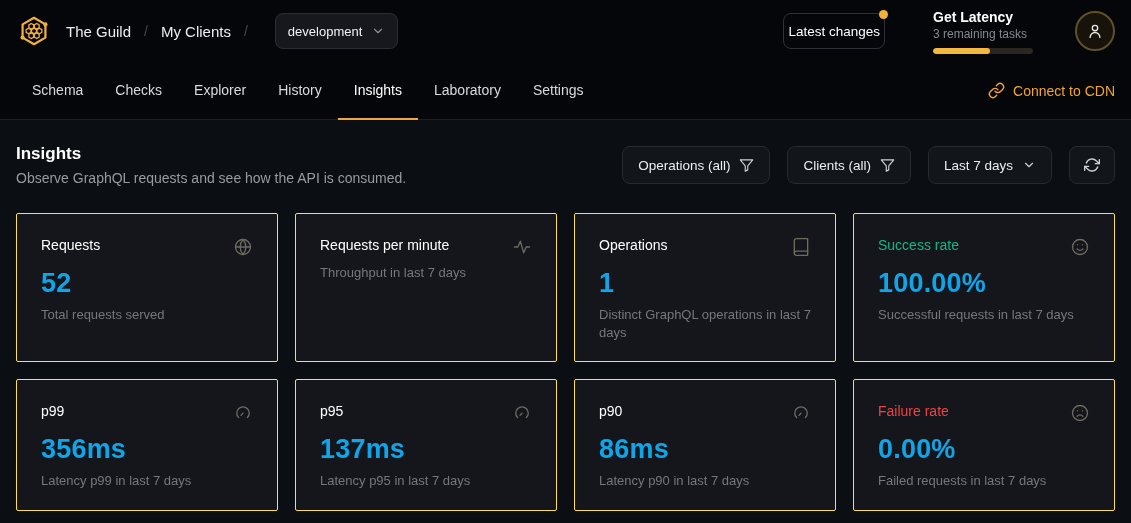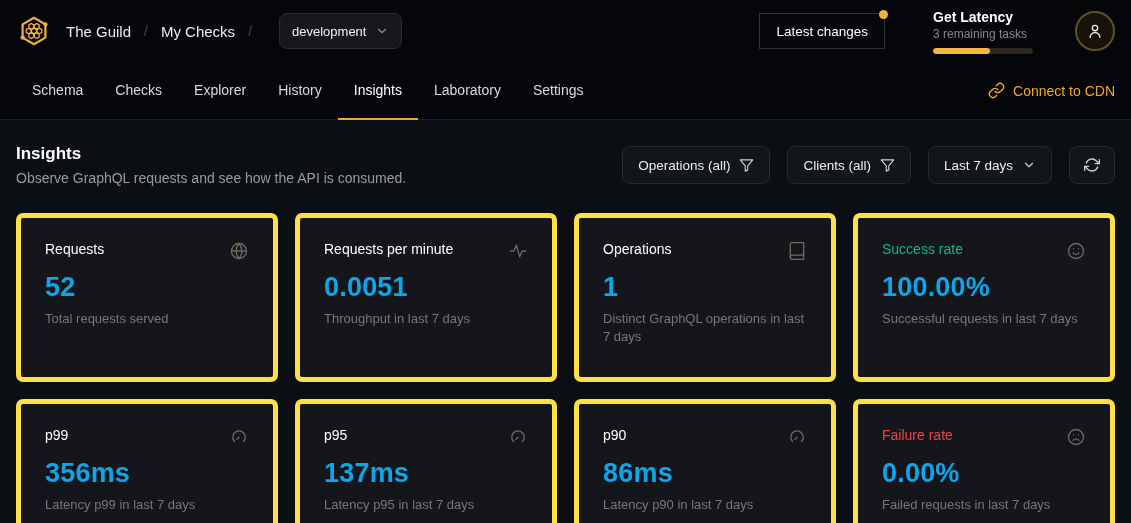--- a/index.html
+++ b/index.html
@@ -24,22 +24,22 @@
   .crumb-sep { color:#44484f; margin:0 13px; font-size:14px; }
   .env-select {
     margin-left:14px; height:36px; display:flex; align-items:center; gap:9px;
     background:#16181d; border:1px solid #2a2d34; border-radius:8px;
     padding:0 12px; font-size:13px; color:#f1f2f3; cursor:pointer;
   }
   .env-select .chev { color:#8b8f96; }
   .spacer { flex:1; }
   .latest-btn {
     position:relative; height:36px; display:flex; align-items:center;
-    border:1px solid #2e3138; border-radius:0; background:transparent;
-    padding:0 16px; font-size:13.5px; color:#fff; cursor:pointer;
+    border:1px solid #2e3138; border-radius:8px; background:transparent;
+    padding:0 4px; font-size:13.5px; color:#fff; cursor:pointer;
     font-family:"Liberation Sans", sans-serif;
   }
   .latest-btn .dot {
     position:absolute; top:-4px; right:-4px; width:9px; height:9px;
     border-radius:50%; background:#f4b13a;
   }
   .get-started { margin-left:48px; width:102px; cursor:pointer; }
   .gs-title { font-size:14px; font-weight:700; color:#fff; }
   .gs-sub { font-size:12px; color:#85888e; margin-top:2px; white-space:nowrap; }
   .gs-bar { margin-top:7px; width:100px; height:6px; border-radius:3px; background:#2b2620; overflow:hidden; }
@@ -82,22 +82,22 @@
   }
   .filter-btn .ficon { color:#cfd2d6; }
   .icon-btn { padding:0 14px; }
 
   
   .cards {
     display:grid; grid-template-columns:repeat(4,1fr);
     gap:17px; margin-top:27px;
   }
   .card {
-    background:#14161b; border:5px solid #fde047; border-radius:7px;
-    padding:23px 24px 32px; min-height:124px;
+    background:#14161b; border:1px solid #fde047; border-radius:2px;
+    padding:23px 24px 20px; min-height:124px;
   }
   .card-head { display:flex; align-items:flex-start; justify-content:space-between; }
   .card-title { font-size:14px; font-weight:500; color:#fff; }
   .card-icon { color:#6e6a60; }
   .card-value { margin-top:11px; font-size:27px; font-weight:700; color:#0ea5e9; letter-spacing:.2px; }
   .card-desc { margin-top:7px; font-size:13px; color:#74777d; line-height:1.35; max-width:240px; }
 </style>
 </head>
 <body>
 
@@ -113,21 +113,21 @@
         <polygon points="16.80,11.16 19.66,12.81 19.66,16.11 16.80,17.76 13.94,16.11 13.94,12.81" stroke-width="1.5" stroke-linejoin="round"></polygon>
         <polygon points="23.20,11.16 26.06,12.81 26.06,16.11 23.20,17.76 20.34,16.11 20.34,12.81" stroke-width="1.5" stroke-linejoin="round"></polygon>
         <circle cx="33.42" cy="12.25" r="2.5" fill="#f4b13a" stroke="none"></circle>
         <circle cx="6.58" cy="27.75" r="2.5" fill="#f4b13a" stroke="none"></circle>
       </svg>
     </span>
 
   <div class="crumbs">
     <span class="crumb">The Guild</span>
     <span class="crumb-sep">/</span>
-    <span class="crumb">My Checks</span>
+    <span class="crumb">My Clients</span>
     <span class="crumb-sep">/</span>
   </div>
 
   <div class="env-select">
     <span>development</span>
     <span class="chev">
       <svg width="14" height="14" viewBox="0 0 24 24" fill="none" stroke="currentColor" stroke-width="2" stroke-linecap="round" stroke-linejoin="round">
           <polyline points="6 9 12 15 18 9"></polyline>
         </svg>
     </span>
@@ -255,21 +255,20 @@
   </div>
       <div class="card">
     <div class="card-head">
       <span class="card-title">Requests per minute</span>
       <span class="card-icon">
             <svg width="20" height="20" viewBox="0 0 24 24" fill="none" stroke="currentColor" stroke-width="1.6" stroke-linecap="round" stroke-linejoin="round">
               <path d="M3 12h4l3-7 4 14 3-7h4"></path>
             </svg>
           </span>
     </div>
-    <div class="card-value">0.0051</div>
     <div class="card-desc">Throughput in last 7 days</div>
   </div>
       <div class="card">
     <div class="card-head">
       <span class="card-title">Operations</span>
       <span class="card-icon">
             <svg width="20" height="20" viewBox="0 0 24 24" fill="none" stroke="currentColor" stroke-width="1.6" stroke-linecap="round" stroke-linejoin="round">
               <path d="M4 19.5A2.5 2.5 0 0 1 6.5 17H20"></path>
               <path d="M6.5 2H20v20H6.5A2.5 2.5 0 0 1 4 19.5v-15A2.5 2.5 0 0 1 6.5 2z"></path>
             </svg>

